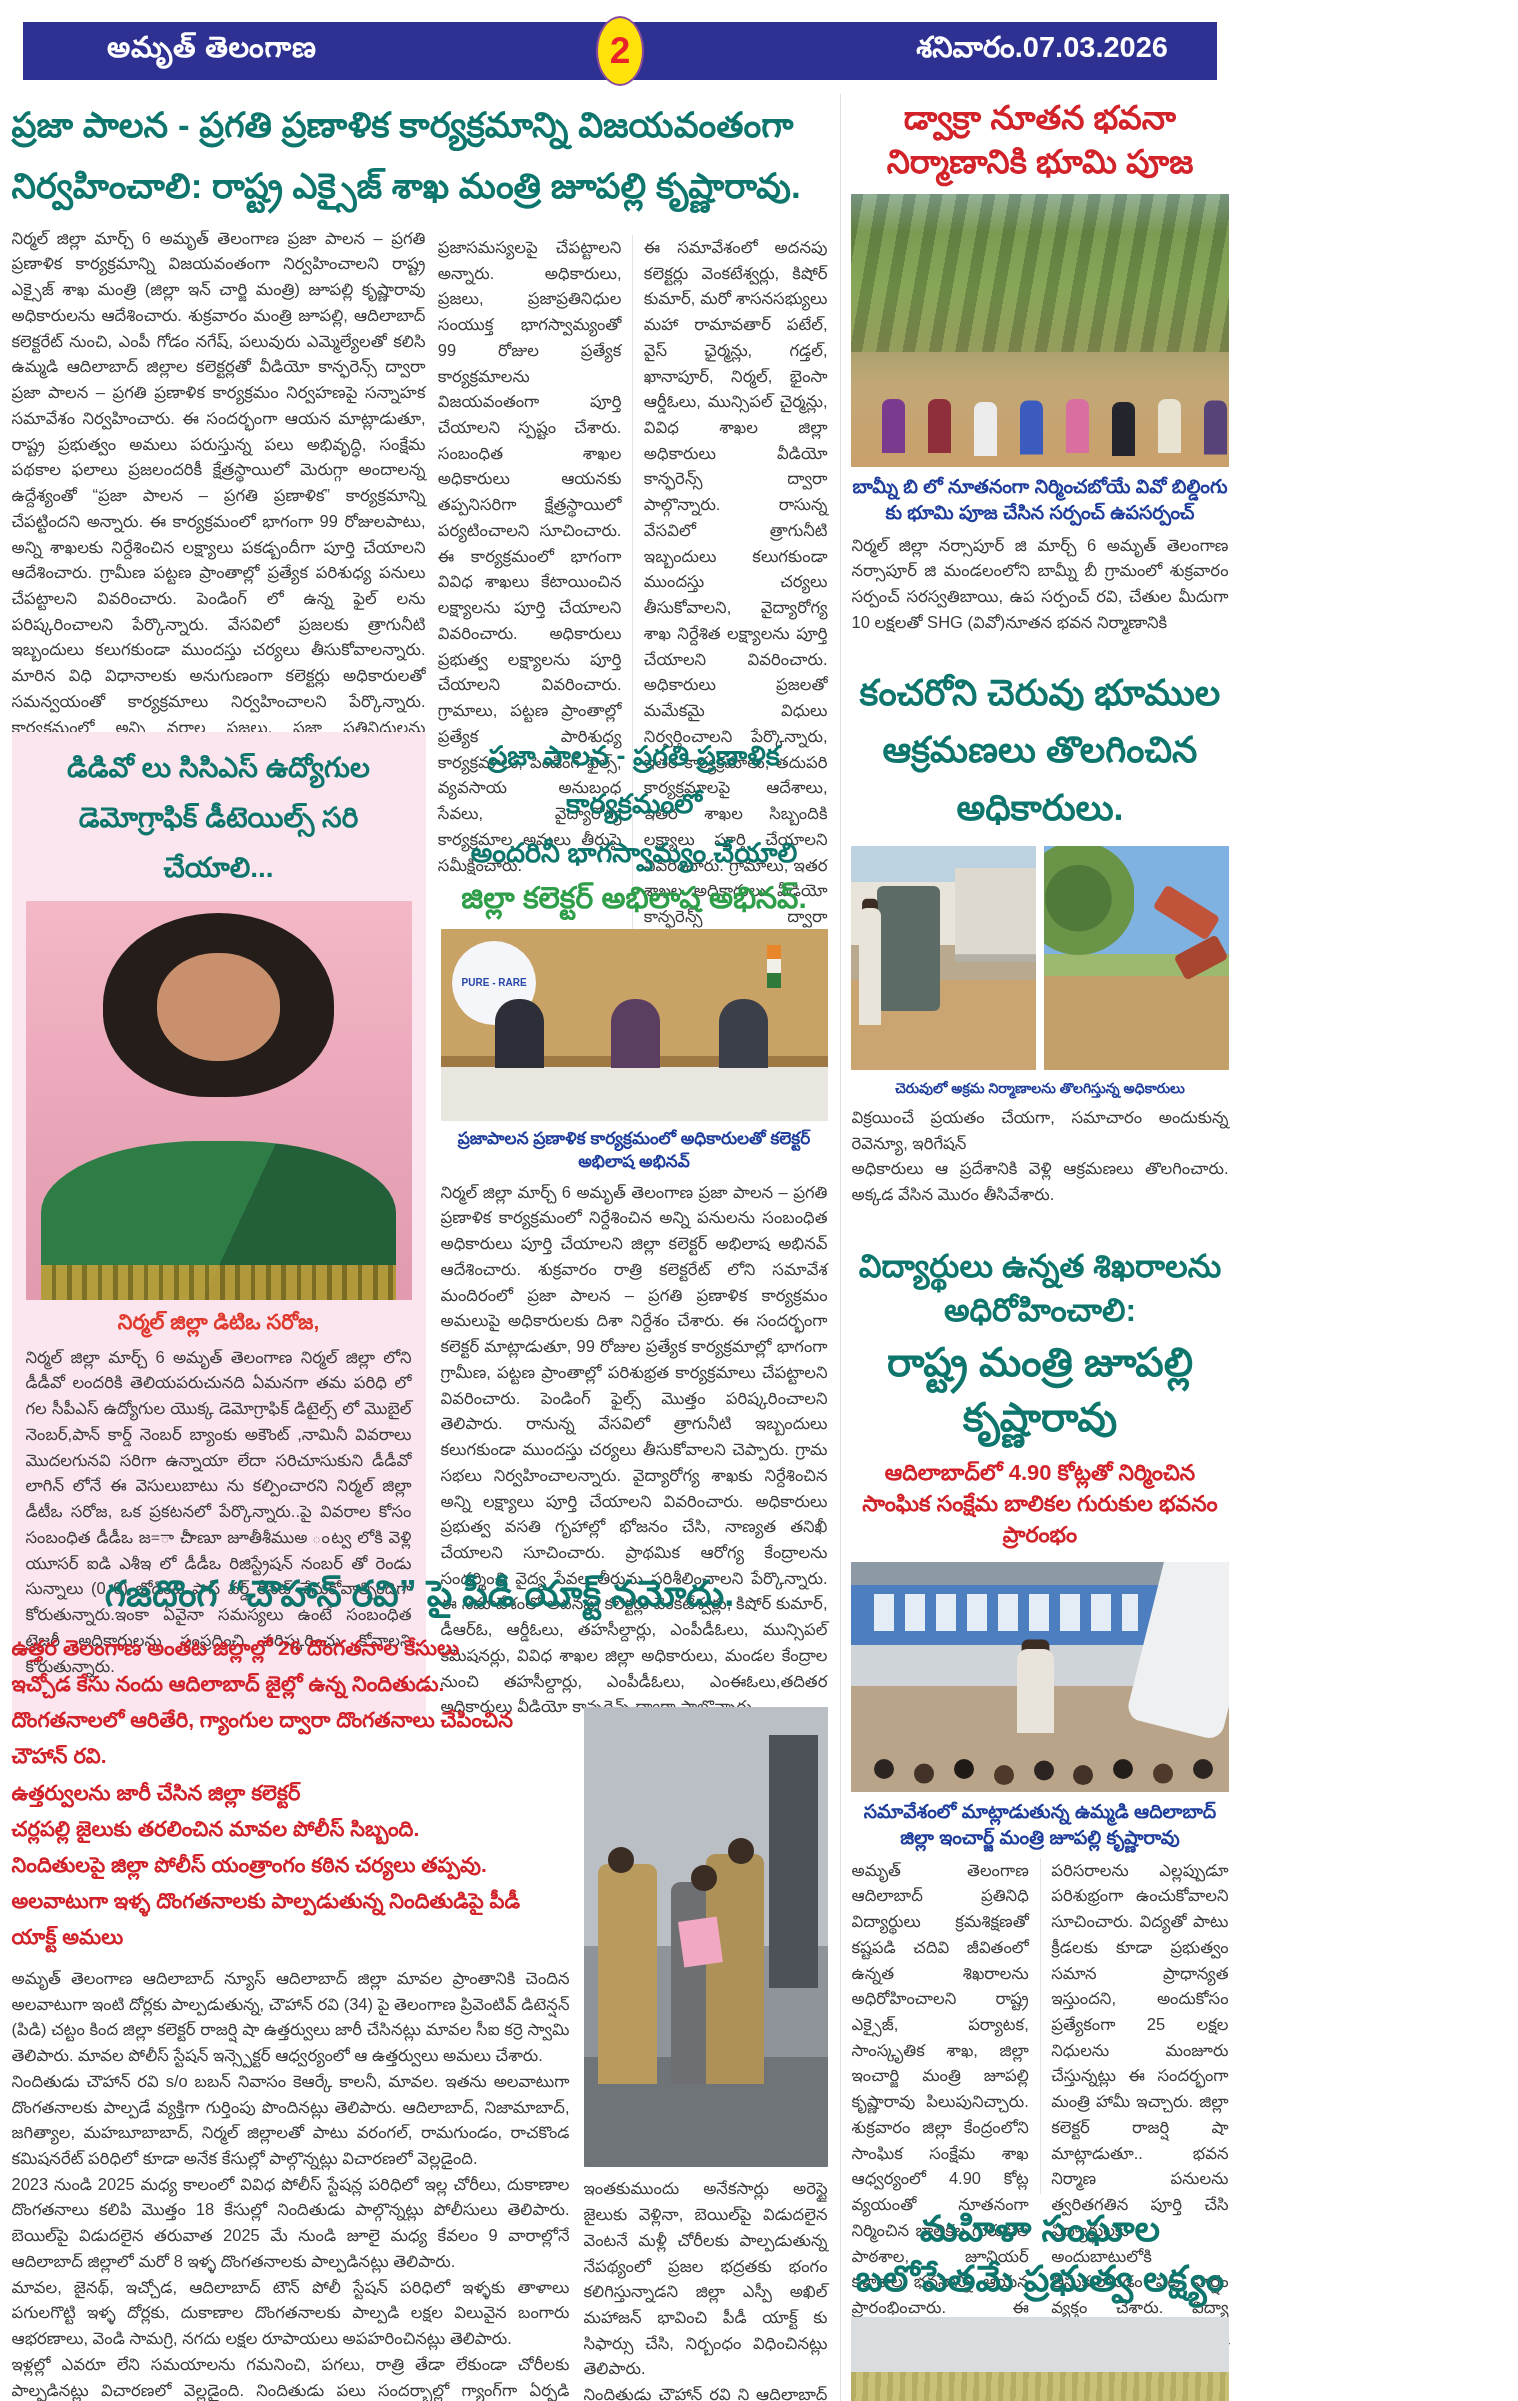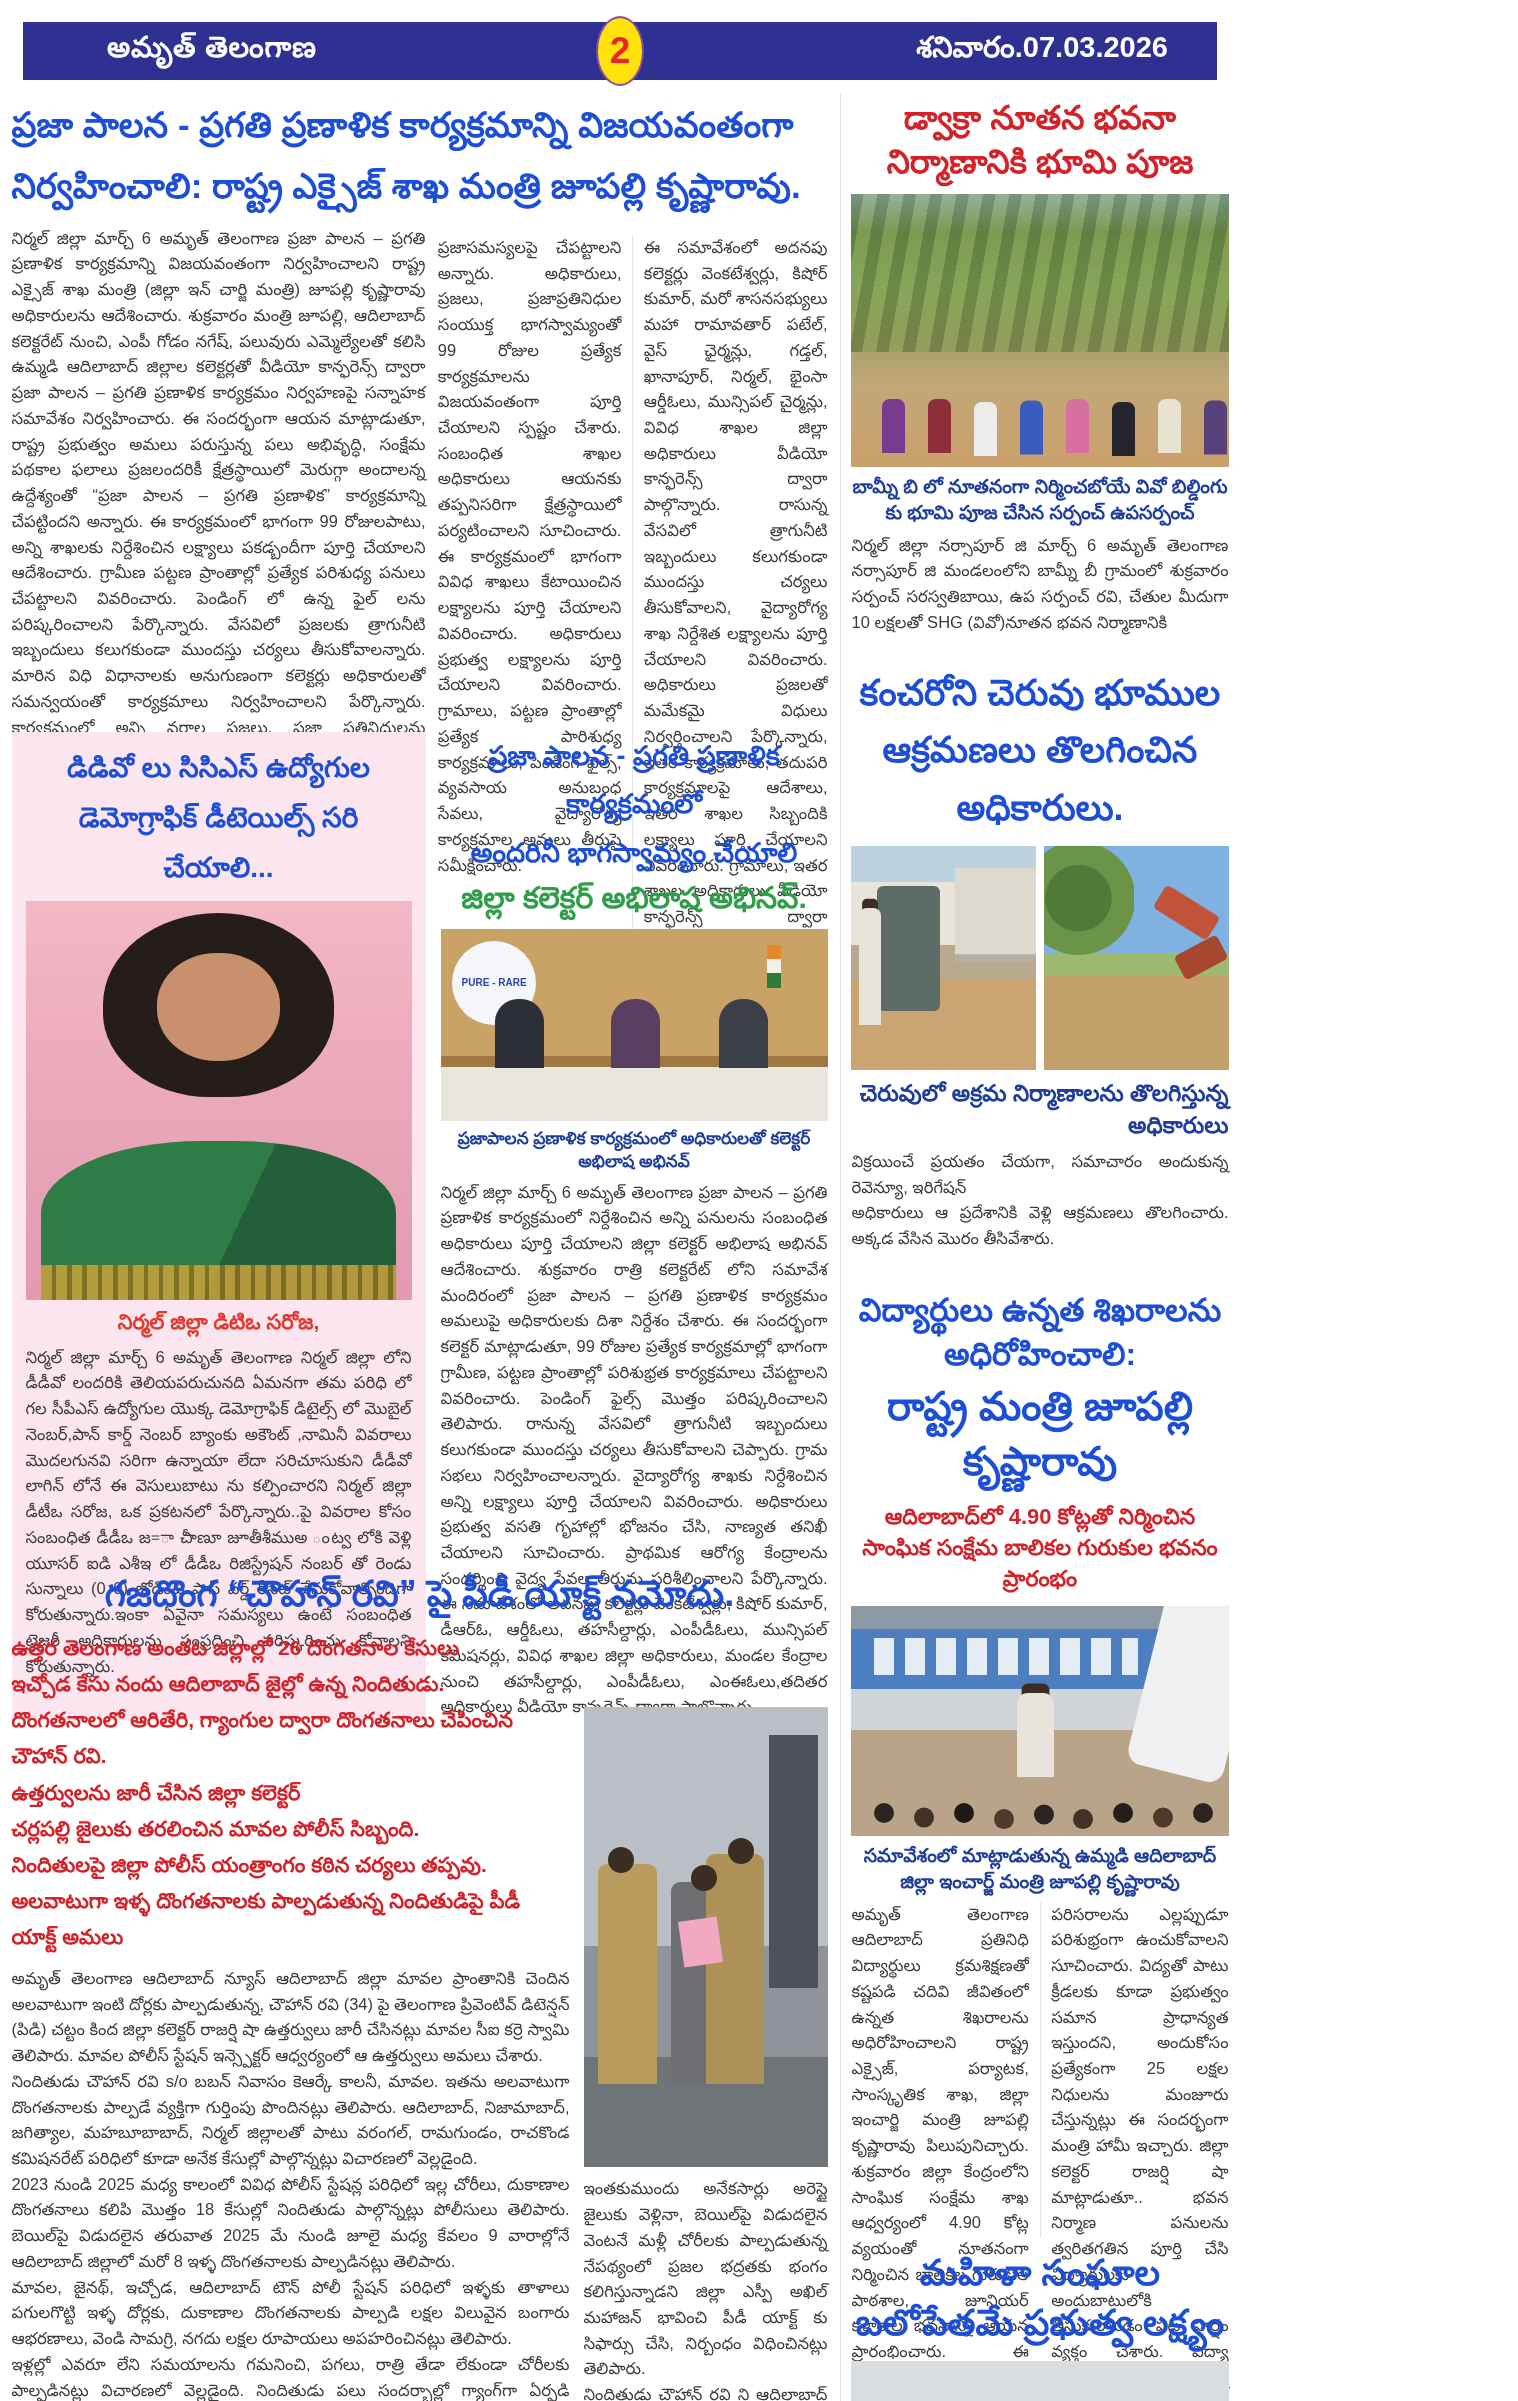--- a/index.html
+++ b/index.html
@@ -14,21 +14,21 @@
     background:#ffe20a;border:2.3px solid #8a4a9e;border-radius:50%;display:flex;align-items:center;justify-content:center;
     color:#e8232a;font-size:37px;font-weight:bold;}
   .date-text{color:#fff;font-size:29px;font-weight:bold;}
 
   
   .content{position:absolute;top:94px;left:11.5px;right:11.5px;bottom:6.1px;display:grid;
     grid-template-columns:816px 1fr;column-gap:12.3px;}
   .left-zone{display:flex;flex-direction:column;gap:9.2px;}
   .right-zone{display:flex;flex-direction:column;border-left:0.8px solid #e0e0e0;padding-left:10.7px;min-width:0;}
 
-  .headline-navy{color:#1d4ed8;font-weight:bold;white-space:pre-line;}
+  .headline-navy{color:#0f766e;font-weight:bold;white-space:pre-line;}
   .headline-red{color:#d2232a;font-weight:bold;white-space:pre-line;}
   .headline-green{color:#2f9e49;font-weight:bold;}
   .caption-blue{color:#1f3e9c;font-weight:bold;text-align:center;}
   .caption-red{color:#e03a2f;font-weight:bold;text-align:center;}
   .bodytext{color:#3a3a3a;font-size:16.5px;line-height:1.56;text-align:justify;white-space:pre-line;}
   .twocol{display:flex;gap:10.7px;}
   .twocol>div{flex:1;min-width:0;}
   .twocol>div+div{border-left:0.8px solid #e3e3e3;padding-left:10.7px;}
 
   .photo{position:relative;overflow:hidden;border-radius:0.8px;}
@@ -106,21 +106,21 @@
   .a3-photos .photo{flex:1;height:224px;}
   .ph-a3l{background:linear-gradient(180deg,#bcd2e0 0 16%,#e8e4da 16% 44%,#b9a98e 44% 60%,#caa571 60% 100%);}
   .ph-a3l .building{position:absolute;right:0;top:10%;width:44%;height:42%;background:#ded9cf;box-shadow:inset 0 -7.7px #b5b0a6;}
   .ph-a3l .excv{position:absolute;left:14%;top:18%;width:34%;height:56%;background:#5d6b66;border-radius:6.1px;}
   .ph-a3l .man{position:absolute;left:4%;top:28%;width:12%;height:52%;background:#e8e4da;border-radius:7.7px 7.7px 0 0;box-shadow:0 -12.3px 0 -3.1px #3b2d24;}
   .ph-a3r{background:linear-gradient(180deg,#7fb2e0 0 48%,#9db86f 48% 58%,#c3a06a 58% 100%);}
   .ph-a3r .tree{position:absolute;left:-6%;top:-8%;width:55%;height:70%;
     background:radial-gradient(circle at 45% 45%,#4f7a3a 0 32%,#6a9448 33% 55%,transparent 56%);}
   .ph-a3r .arm1{position:absolute;right:6%;top:24%;width:34%;height:12%;background:#c0533a;transform:rotate(32deg);border-radius:4.6px;}
   .ph-a3r .arm2{position:absolute;right:2%;top:44%;width:26%;height:12%;background:#a84630;transform:rotate(-28deg);border-radius:4.6px;}
-  .a3 .caption-blue{font-size:23px;margin:10.7px 0 4.6px;text-align:right;}
+  .a3 .caption-blue{font-size:14px;margin:10.7px 0 4.6px;}
   .a3-body{height:129px;margin-top:3.1px;}
 
   .a4{margin-top:14px;}
   .a4 .hl1{font-size:32px;text-align:center;}
   .a4 .hl2{font-size:40px;text-align:center;margin-top:4.6px;}
   .a4 .subhead{color:#d2232a;font-weight:bold;font-size:22px;text-align:center;margin-top:9.2px;}
   .ph-a4{height:230px;margin-top:9.2px;background:linear-gradient(180deg,#8d9aa5 0 10%,#4d7fc0 10% 36%,#cfd4d8 36% 54%,#b9a489 54% 100%);}
   .ph-a4 .bannertxt{position:absolute;left:6%;top:14%;width:70%;height:16%;
     background:repeating-linear-gradient(90deg,rgba(255,255,255,.85) 0 20px,transparent 20px 31px);}
   .ph-a4 .drape{position:absolute;right:-4%;top:-6%;width:26%;height:80%;background:#eef0f2;transform:rotate(14deg);border-radius:15.3px;}

